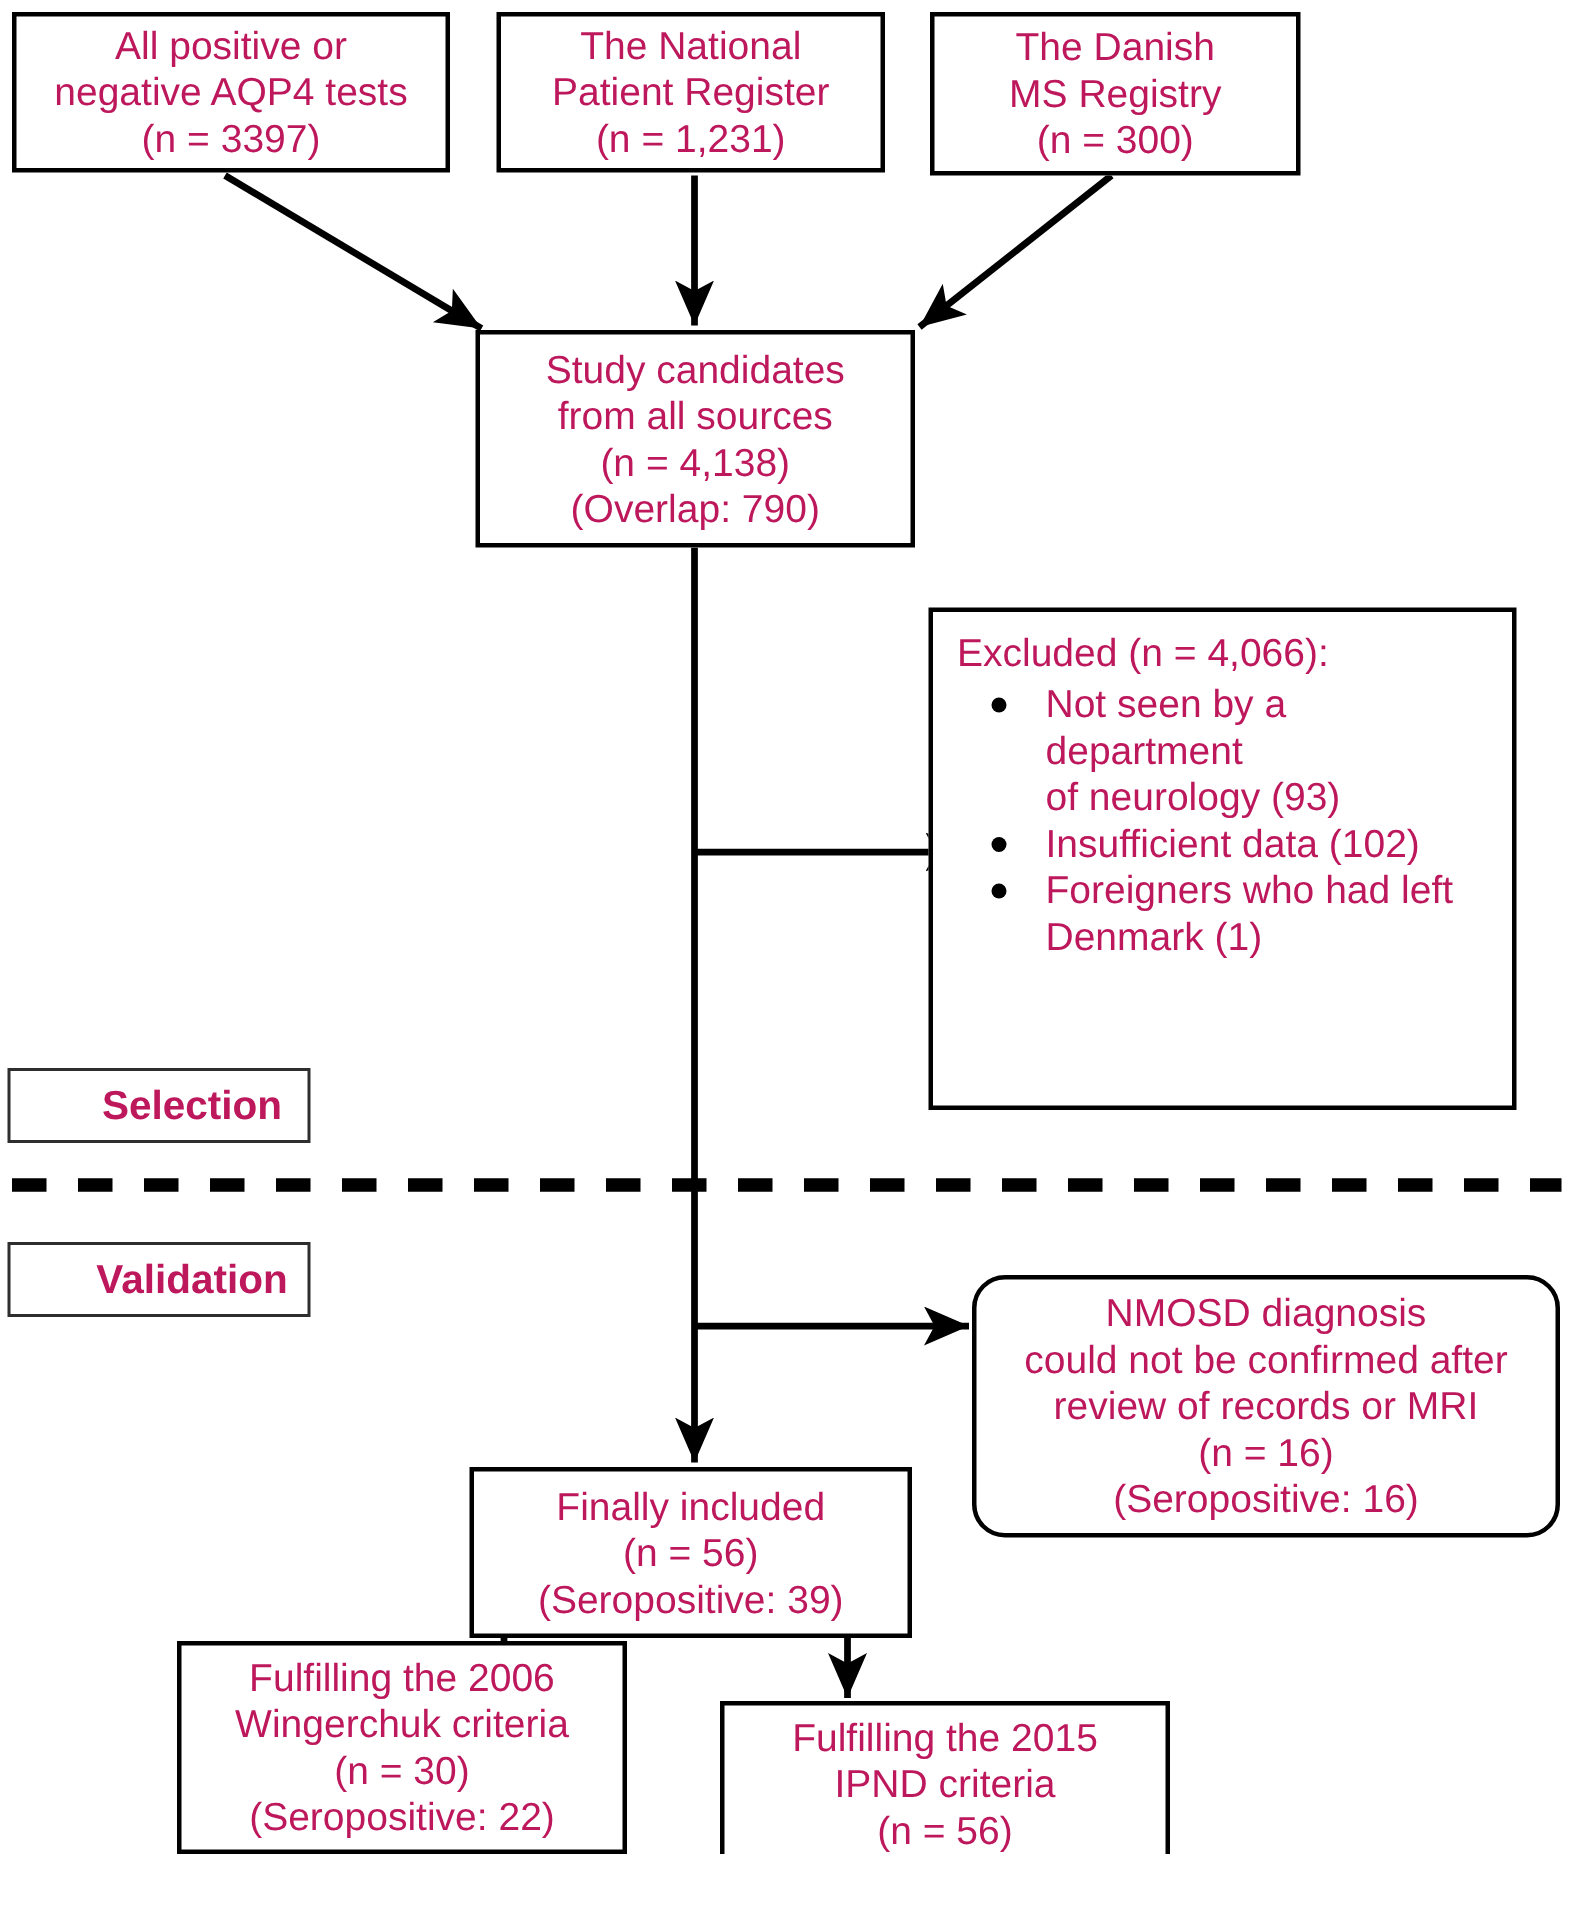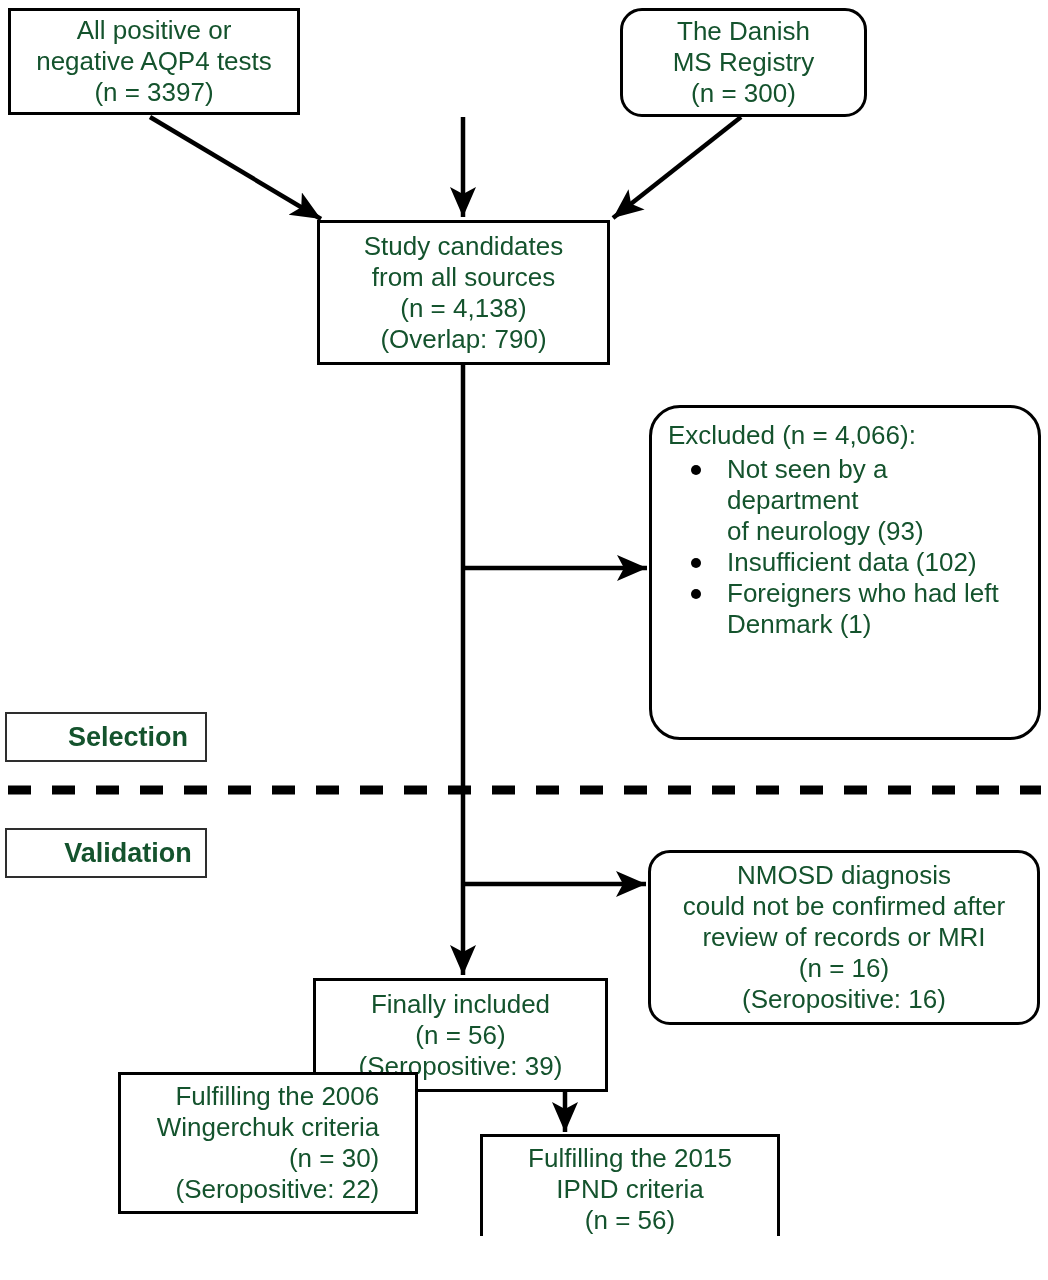--- a/index.html
+++ b/index.html
@@ -6,21 +6,21 @@
     margin: 0;
     padding: 0;
     background: #ffffff;
   }
   #canvas {
     position: relative;
     width: 1048px;
     height: 1236px;
     background: #ffffff;
     font-family: "Liberation Sans", "DejaVu Sans", sans-serif;
-    color: #14532d;
+    color: #be185d;
     overflow: hidden;
     text-decoration: underline;
   }
   #arrow-layer {
     position: absolute;
     left: 0; top: 0;
     width: 1048px;
     height: 1280px;
     z-index: 1;
   }
@@ -79,28 +79,28 @@
     top: 11px;
     width: 10px;
     height: 10px;
     border-radius: 50%;
     background: #000000;
   }
 
   
   #box-aqp4        { left: 8px;   top: 8px;    width: 292px; height: 107px; }
   #box-npr         { left: 331px; top: 8px;    width: 259px; height: 107px; }
-  #box-dms         { left: 620px; top: 8px;    width: 247px; height: 109px; border-radius: 22px; }
+  #box-dms         { left: 620px; top: 8px;    width: 247px; height: 109px; }
   #box-study       { left: 317px; top: 220px;  width: 293px; height: 145px; }
-  #box-excluded    { left: 649px; top: 405px;  width: 392px; height: 335px; border-radius: 31px; }
+  #box-excluded    { left: 619px; top: 405px;  width: 392px; height: 335px; }
   #box-selection   { left: 5px;   top: 712px;  width: 202px; height: 50px;  }
   #box-validation  { left: 5px;   top: 828px;  width: 202px; height: 50px;  }
   #box-nmosd       { left: 648px; top: 850px;  width: 392px; height: 175px; border-radius: 22px; }
   #box-finally     { left: 313px; top: 978px;  width: 295px; height: 114px; }
-  #box-wingerchuk  { left: 118px; top: 1072px; width: 300px; height: 142px; text-align: right; }
+  #box-wingerchuk  { left: 118px; top: 1094px; width: 300px; height: 142px; }
   #box-ipnd        { left: 480px; top: 1134px; width: 300px; height: 142px; }
 </style>
 </head>
 <body>
 
 <div id="canvas">
 
   <svg id="arrow-layer" viewBox="0 0 1048 1280" xmlns="http://www.w3.org/2000/svg">
     <defs>
       <marker id="ah" markerUnits="userSpaceOnUse" markerWidth="34" markerHeight="28" refX="30" refY="13" orient="auto">
@@ -120,20 +120,23 @@
     <line x1="336" y1="1092" x2="336" y2="1132" stroke="#000" stroke-width="4.5" marker-end="url(#ah)"></line>
     <line x1="565" y1="1092" x2="565" y2="1132" stroke="#000" stroke-width="4.5" marker-end="url(#ah)"></line>
 
     <line x1="8" y1="790" x2="1041" y2="790" stroke="#000" stroke-width="9" stroke-dasharray="23 21"></line>
   </svg>
 
   <div class="fc-box" id="box-aqp4">All positive or
 negative AQP4 tests
 (n = 3397)</div>
 
+  <div class="fc-box" id="box-npr">The National
+Patient Register
+(n = 1,231)</div>
 
   <div class="fc-box" id="box-dms">The Danish
 MS Registry
 (n = 300)</div>
 
   <div class="fc-box" id="box-study">Study candidates
 from all sources
 (n = 4,138)
 (Overlap: 790)</div>
 

